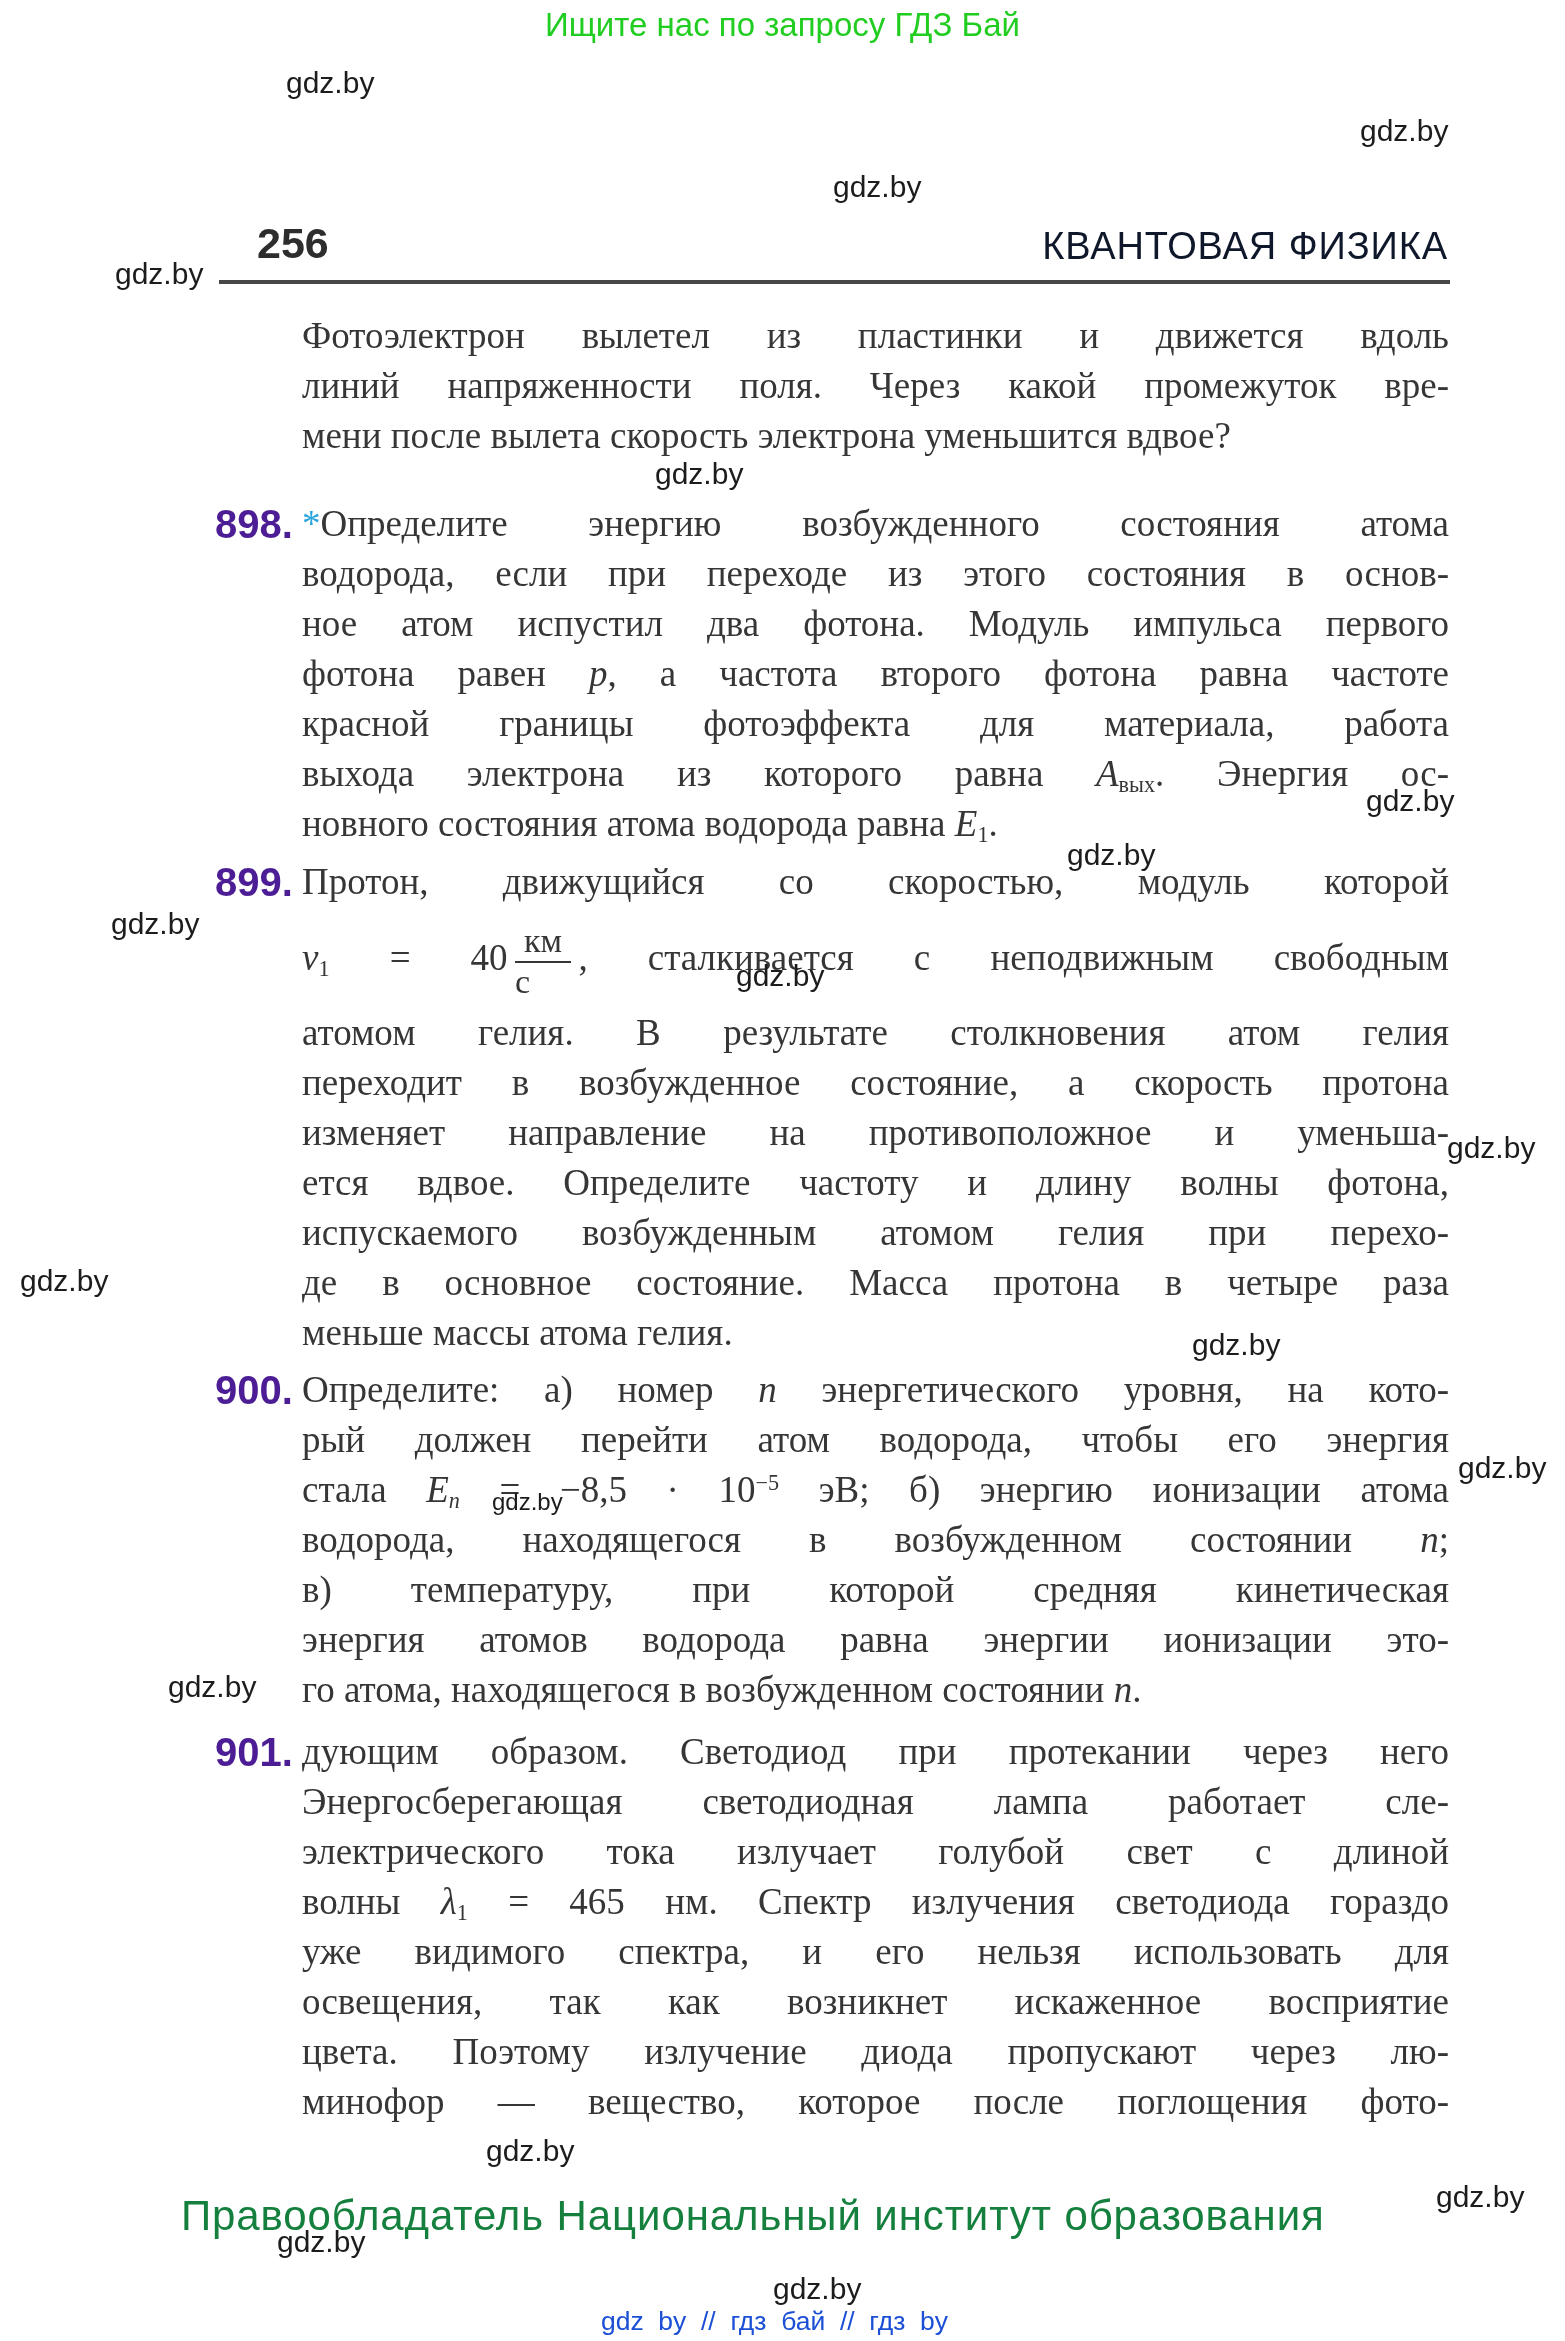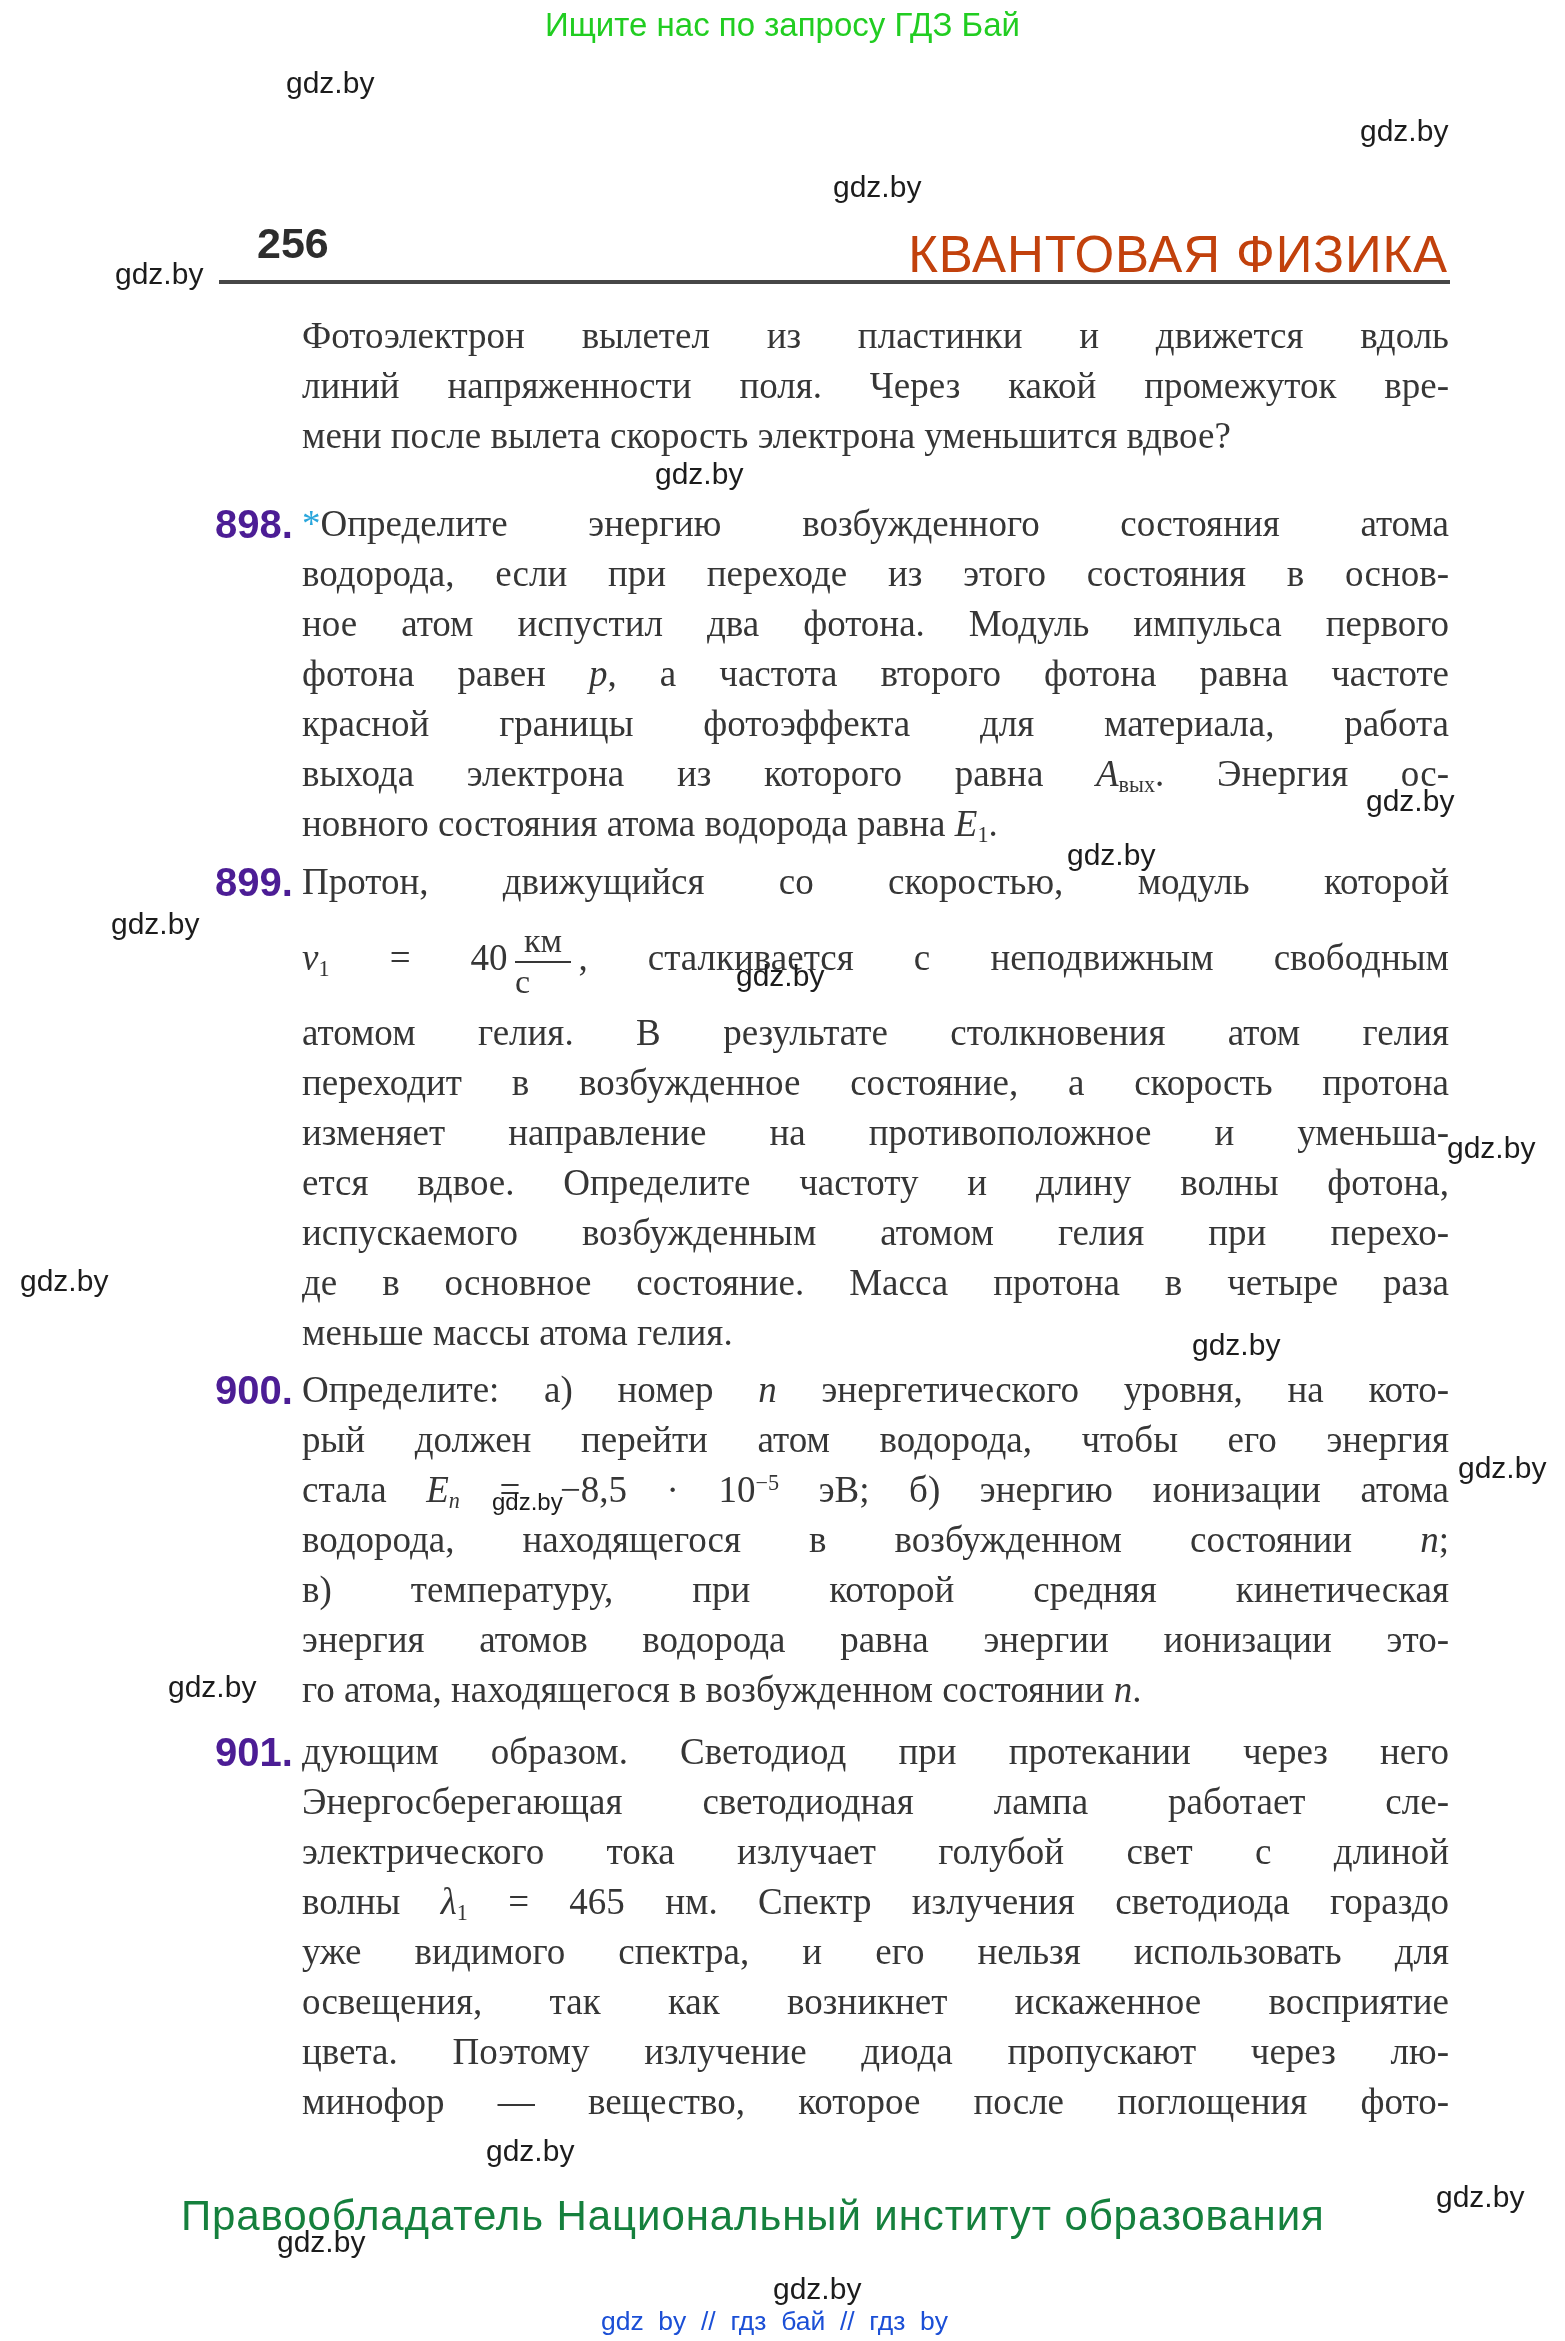--- a/index.html
+++ b/index.html
@@ -14,21 +14,21 @@
     font-size:33px; color:#21cd21;
   }
   .page-num {
     position:absolute; left:257px; top:219px;
     font-family:"Liberation Sans","DejaVu Sans",sans-serif;
     font-weight:bold; font-size:43px; color:#2d2d2d;
   }
   .chapter {
     position:absolute; right:117px; top:225px;
     font-family:"Liberation Sans","DejaVu Sans",sans-serif;
-    font-size:51px; color:#c2410c; letter-spacing:0.9px;
+    font-size:38px; color:#0f172a; letter-spacing:0.9px;
   }
   .rule {
     position:absolute; left:219px; top:280px; width:1231px; height:3.7px;
     background:#474747;
   }
   .watermark {
     position:absolute; white-space:nowrap;
     font-family:"Liberation Sans","DejaVu Sans",sans-serif;
     color:#1c1c1c;
   }

